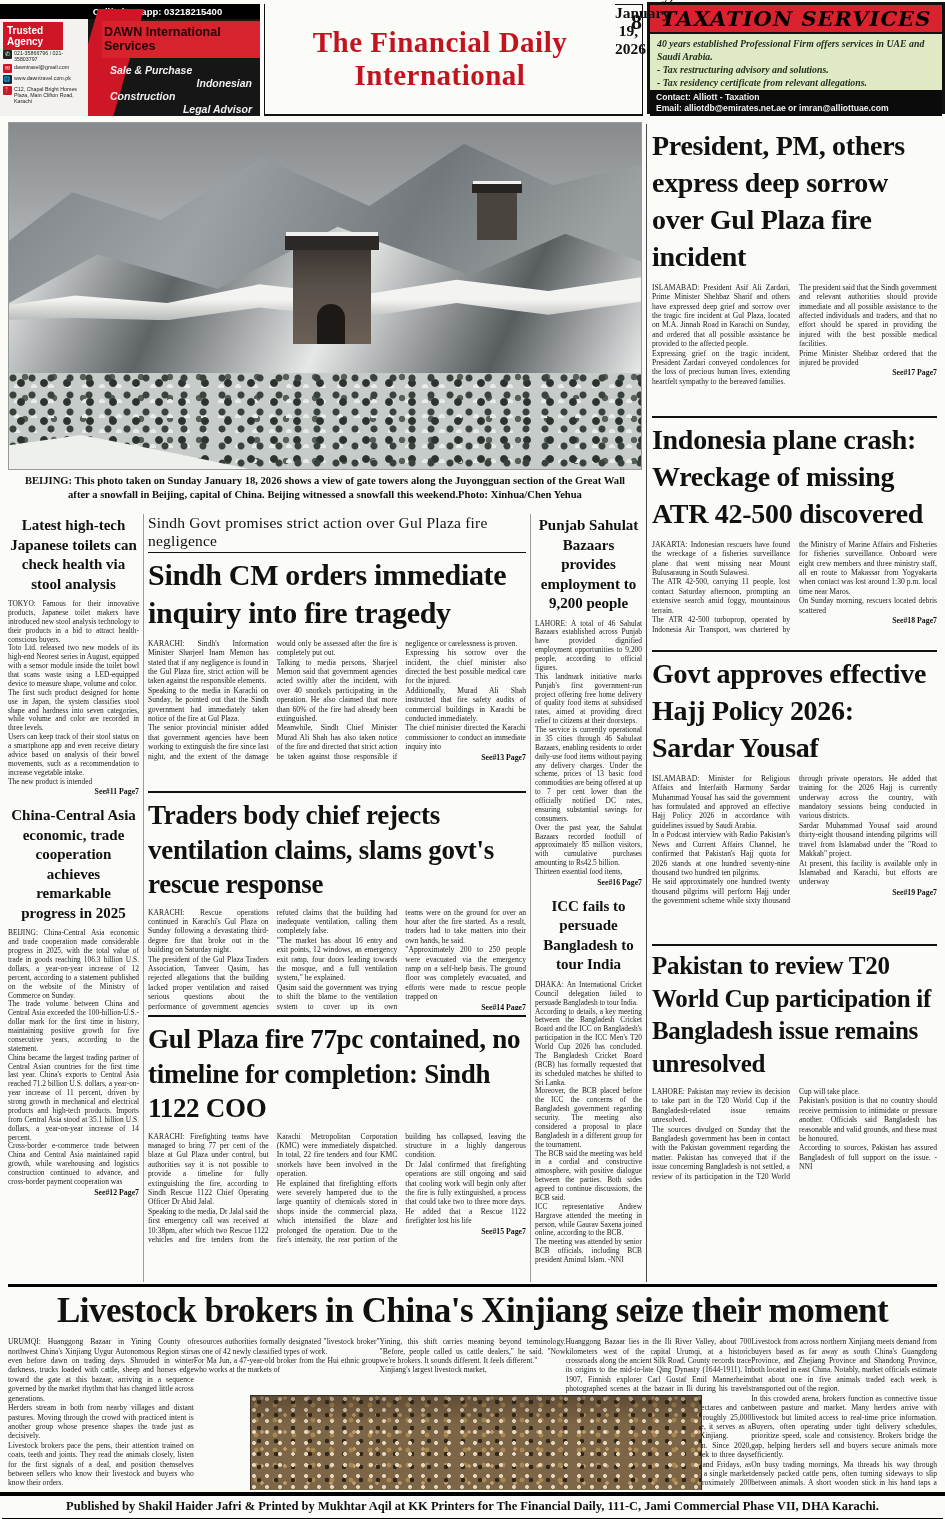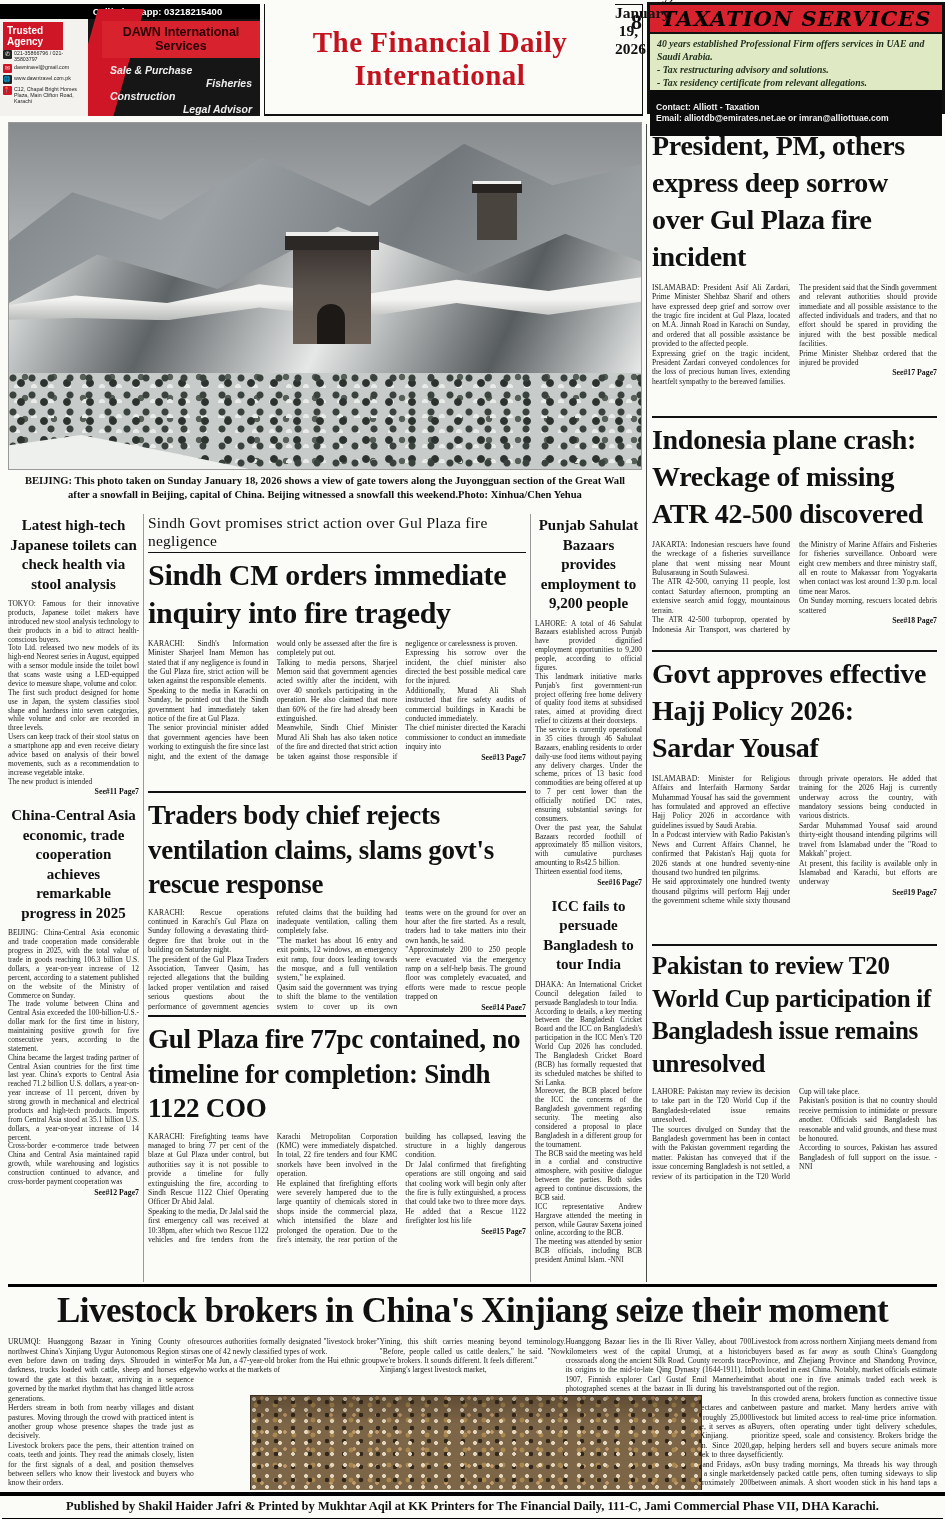--- a/index.html
+++ b/index.html
@@ -16,35 +16,35 @@
   .ad-left .strip-top { background:#000; color:#fff; font-family:"Liberation Sans",sans-serif; font-weight:bold; font-size:9.5px; text-align:center; padding:2px 0 2px 55px; }
   .ad-left .inner { flex:1; display:flex; position:relative; }
   .ad-left .panel-left { width:88px; background:#f4f2ee; position:relative; padding:3px 2px 2px 3px; z-index:2; }
   .agency-box { background:#cf1626; color:#fff; font-family:"Liberation Sans",sans-serif; font-weight:bold; font-size:10px; line-height:1.1; padding:3px 4px; width:60px; }
   .contact-row { display:flex; align-items:flex-start; gap:2px; margin-bottom:2px; }
   .contact-ico { width:9px; height:9px; background:#cf1626; color:#fff; font-size:6px; line-height:9px; text-align:center; flex:0 0 9px; border-radius:1px; }
   .contact-ico.dark { background:#222; }
   .contact-txt { font-family:"Liberation Sans",sans-serif; font-size:5.3px; line-height:1.15; color:#222; }
   .ad-left .diag { position:absolute; left:78px; top:-10px; width:46px; height:140px; background:#cf1626; transform:skewX(-16deg); z-index:1; }
   .ad-left .panel-right { flex:1; position:relative; z-index:2; padding-left:14px; }
-  .brand-band { background:#d8232f; color:#2a0000; font-family:"Liberation Sans",sans-serif; font-weight:bold; font-size:12.5px; text-align:center; line-height:1.15; padding:4px 2px; margin:2px 0 6px 0; }
+  .brand-band { background:#d8232f; color:#2a0000; font-family:"Liberation Sans",sans-serif; font-weight:bold; font-size:12.5px; text-align:left; line-height:1.15; padding:4px 2px; margin:2px 0 6px 0; }
   .svc-list { list-style:none; }
   .svc-list li { color:#eee; font-family:"Liberation Sans",sans-serif; font-weight:bold; font-style:italic; font-size:10.5px; line-height:1.25; padding:0 8px; }
   .svc-list li:nth-child(2n) { text-align:right; }
   
   .masthead { flex:1; margin:4px 4px 0 4px; height:112px; border-left:1.5px solid #111; border-right:1.5px solid #111; border-bottom:2.5px solid #111; display:flex; }
   .mast-title { color:#c3131f; font-weight:bold; font-size:29px; text-align:center; padding-top:22px; flex:1; letter-spacing:.5px; }
   .mast-row { border-top:1.5px solid #111; display:flex; align-items:center; height:34px; position:relative; }
   .mast-pageno { font-weight:bold; font-size:22px; padding-left:16px; }
   .mast-date { position:absolute; left:0; right:0; text-align:center; font-weight:bold; font-size:15.5px; }
   
   .ad-right { width:298px; height:112px; margin-top:2px; border:3px solid #111; background:#dfe9c4; display:flex; flex-direction:column; font-family:"Liberation Serif",serif; }
   .tax-head { background:#d8232f; border-bottom:2px solid #111; color:#000000; font-weight:bold; font-style:italic; font-size:21px; text-align:center; letter-spacing:1px; padding:1px 0; font-family:"DejaVu Serif",serif; }
   .tax-body { flex:1; padding:4px 7px 0 7px; color:#23321f; font-weight:bold; font-style:italic; font-size:9.8px; line-height:1.32; }
-  .tax-foot { background:#0b0b0b; color:#f2f2f2; font-family:"Liberation Sans",sans-serif; font-weight:bold; font-size:8.6px; line-height:1.3; padding:12px 6px; }
+  .tax-foot { background:#0b0b0b; color:#f2f2f2; font-family:"Liberation Sans",sans-serif; font-weight:bold; font-size:8.6px; line-height:1.3; padding:2px 6px; }
   
   .photo-region { position:absolute; left:8px; top:122px; width:634px; }
   .gw { position:relative; height:348px; overflow:hidden; border:1px solid #999;
         background:linear-gradient(180deg,#878b8e 0%,#a7abad 28%,#c3c6c6 55%,#dadcdb 78%,#cfd1d0 100%); }
   .gw-ridge-far { position:absolute; inset:0; background:linear-gradient(120deg,#747a7e 0%,#9aa0a3 30%,#6b7175 55%,#9ca1a3 80%);
         clip-path:polygon(0 34%,10% 20%,24% 28%,40% 10%,57% 24%,72% 6%,86% 18%,100% 12%,100% 55%,0 55%); opacity:.85; }
   .gw-ridge-mid { position:absolute; inset:0; background:linear-gradient(115deg,#e9ebea 8%,#5f6467 30%,#e6e8e7 52%,#585d60 75%,#eceeed 95%);
         clip-path:polygon(0 52%,14% 38%,33% 48%,52% 30%,73% 44%,88% 32%,100% 40%,100% 100%,0 100%); }
   .gw-wall { position:absolute; left:-2%; top:44%; width:104%; height:13%;
         background:linear-gradient(180deg,#f3f3f1 55%,#b9bcba 100%);
@@ -136,21 +136,21 @@
           <div class="contact-row">
             <span class="contact-ico">📍</span>
             <span class="contact-txt">C12, Chapal Bright Homes Plaza, Main Clifton Road, Karachi</span>
           </div>
         </div>
         <div class="diag"></div>
         <div class="panel-right">
           <div class="brand-band">DAWN International Services</div>
           <ul class="svc-list">
             <li>Sale &amp; Purchase</li>
-            <li>Fisheries</li>
+            <li>Indonesian</li>
             <li>Construction</li>
             <li>Legal Advisor</li>
 
           </ul>
         </div>
       </div>
     </div>
 
     <div class="masthead">
       <div class="mast-title">The Financial Daily International</div>

